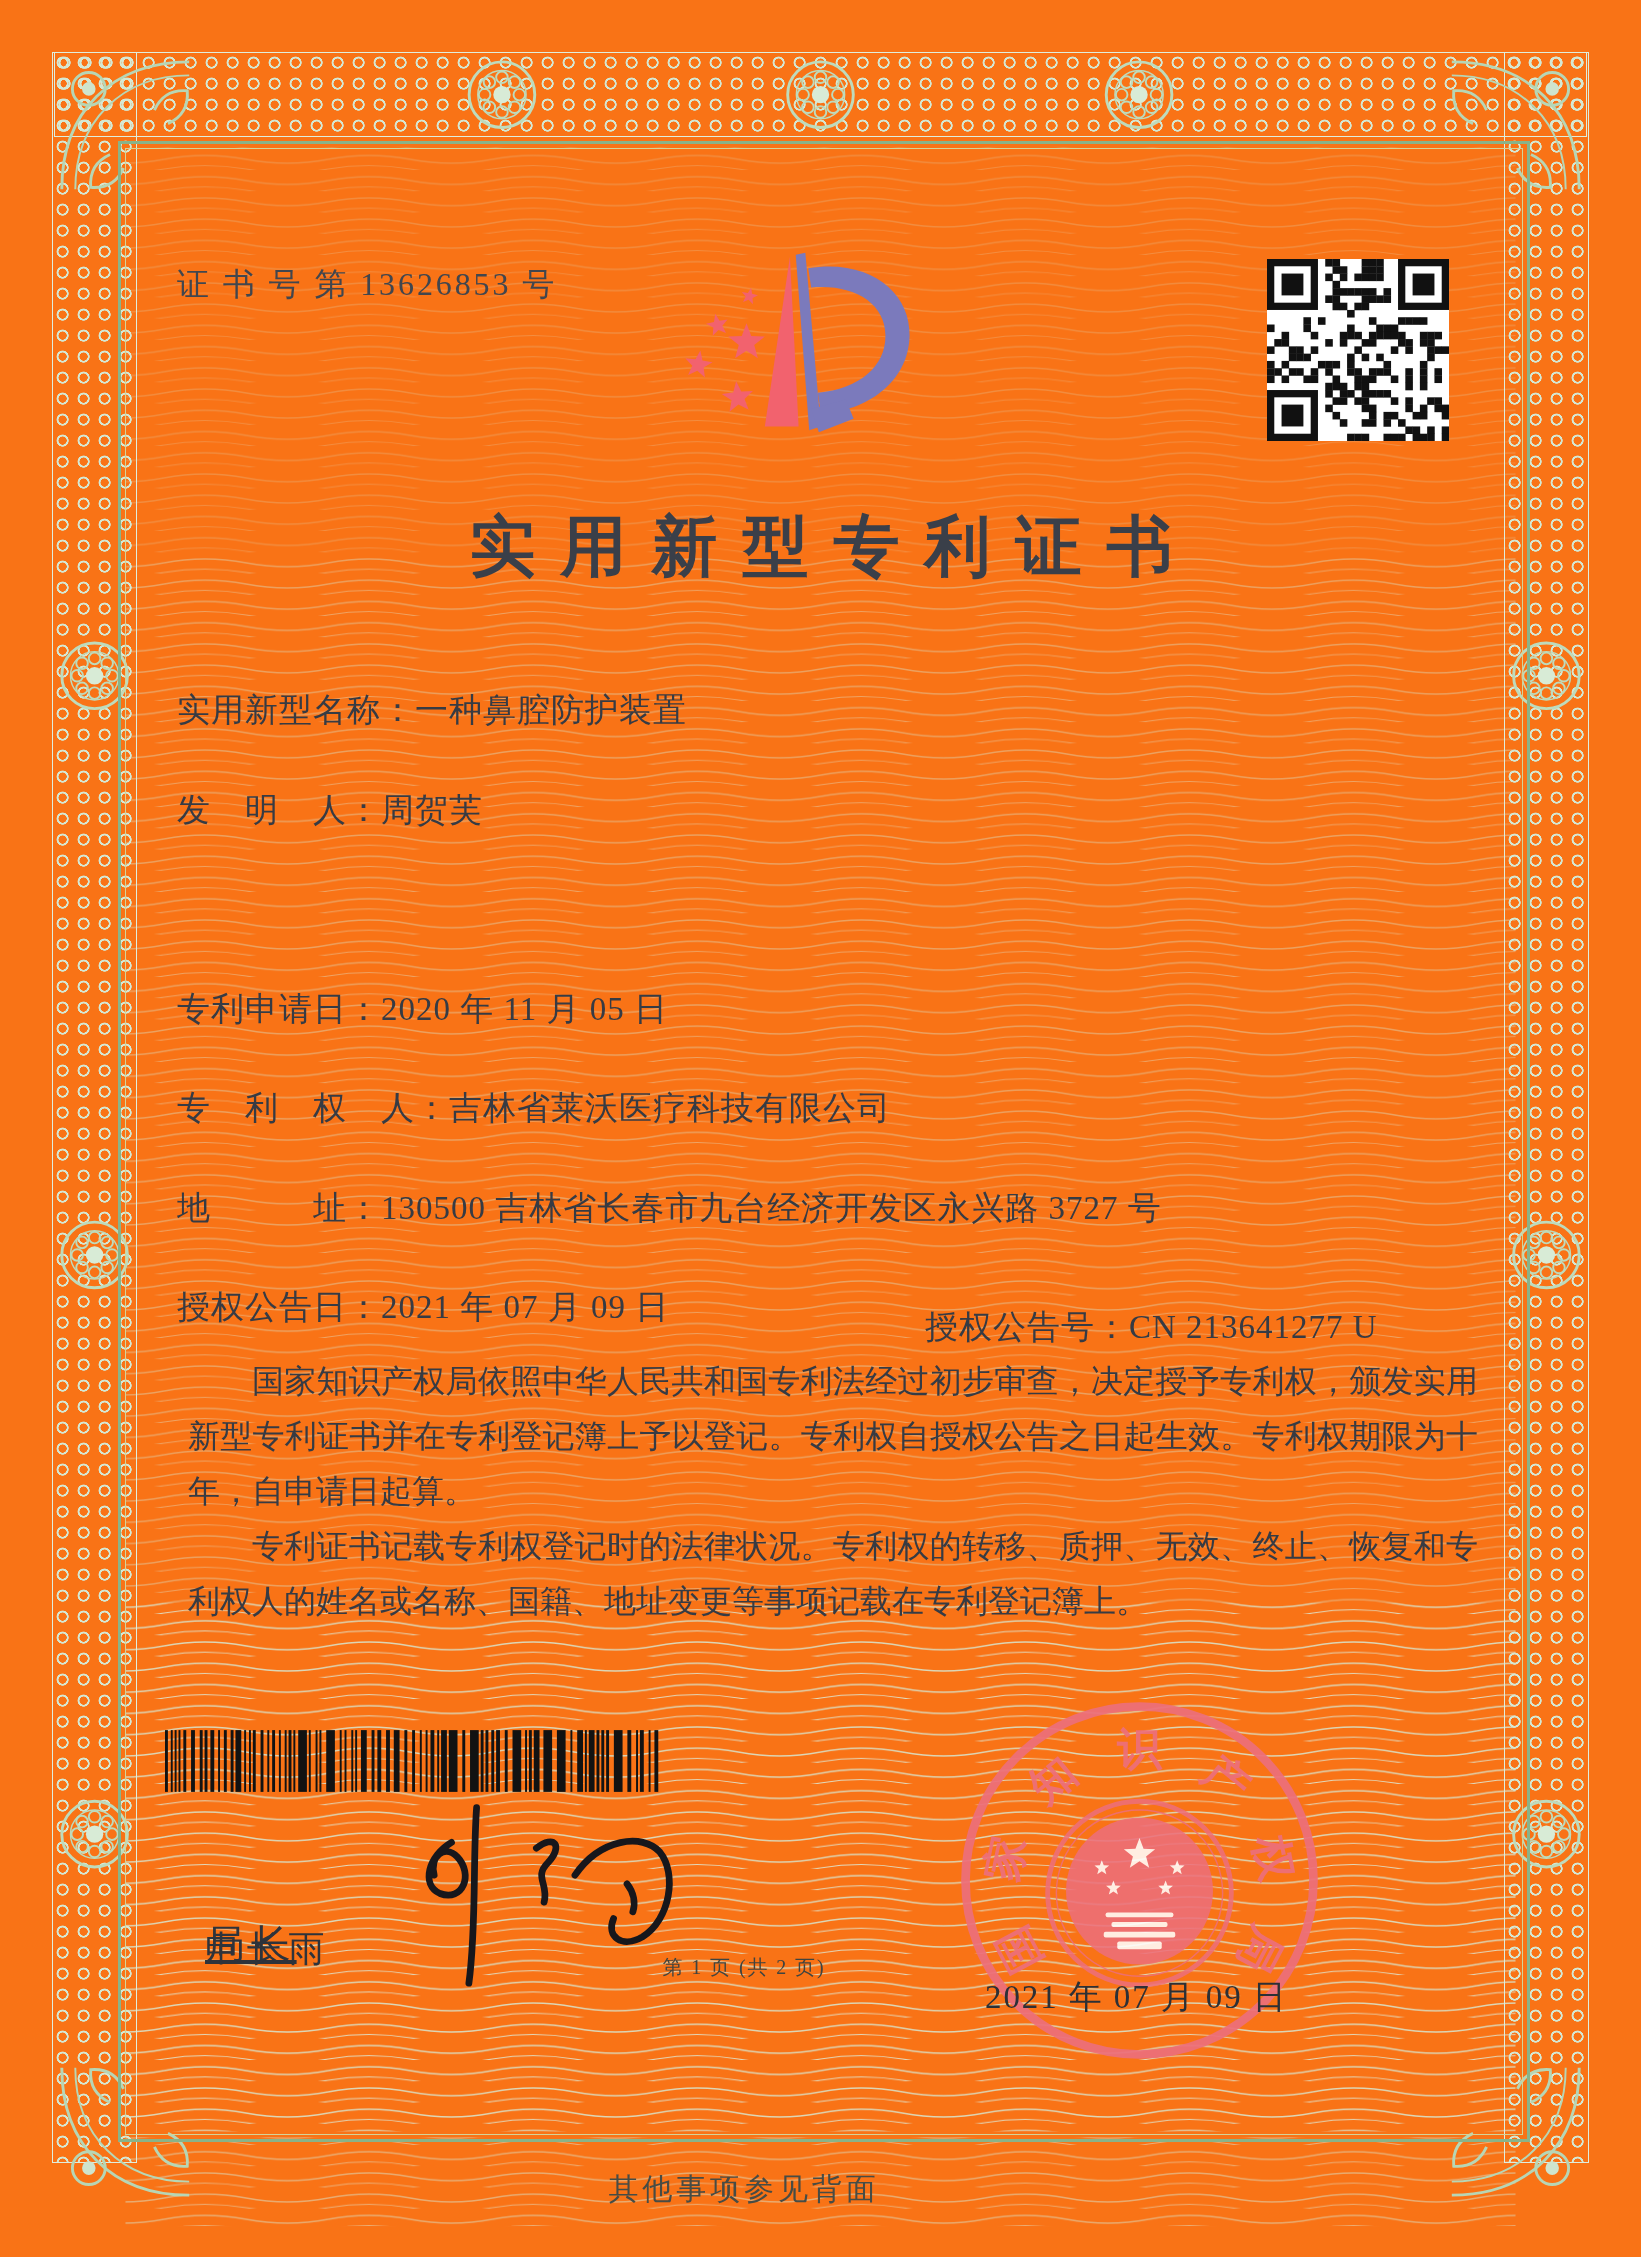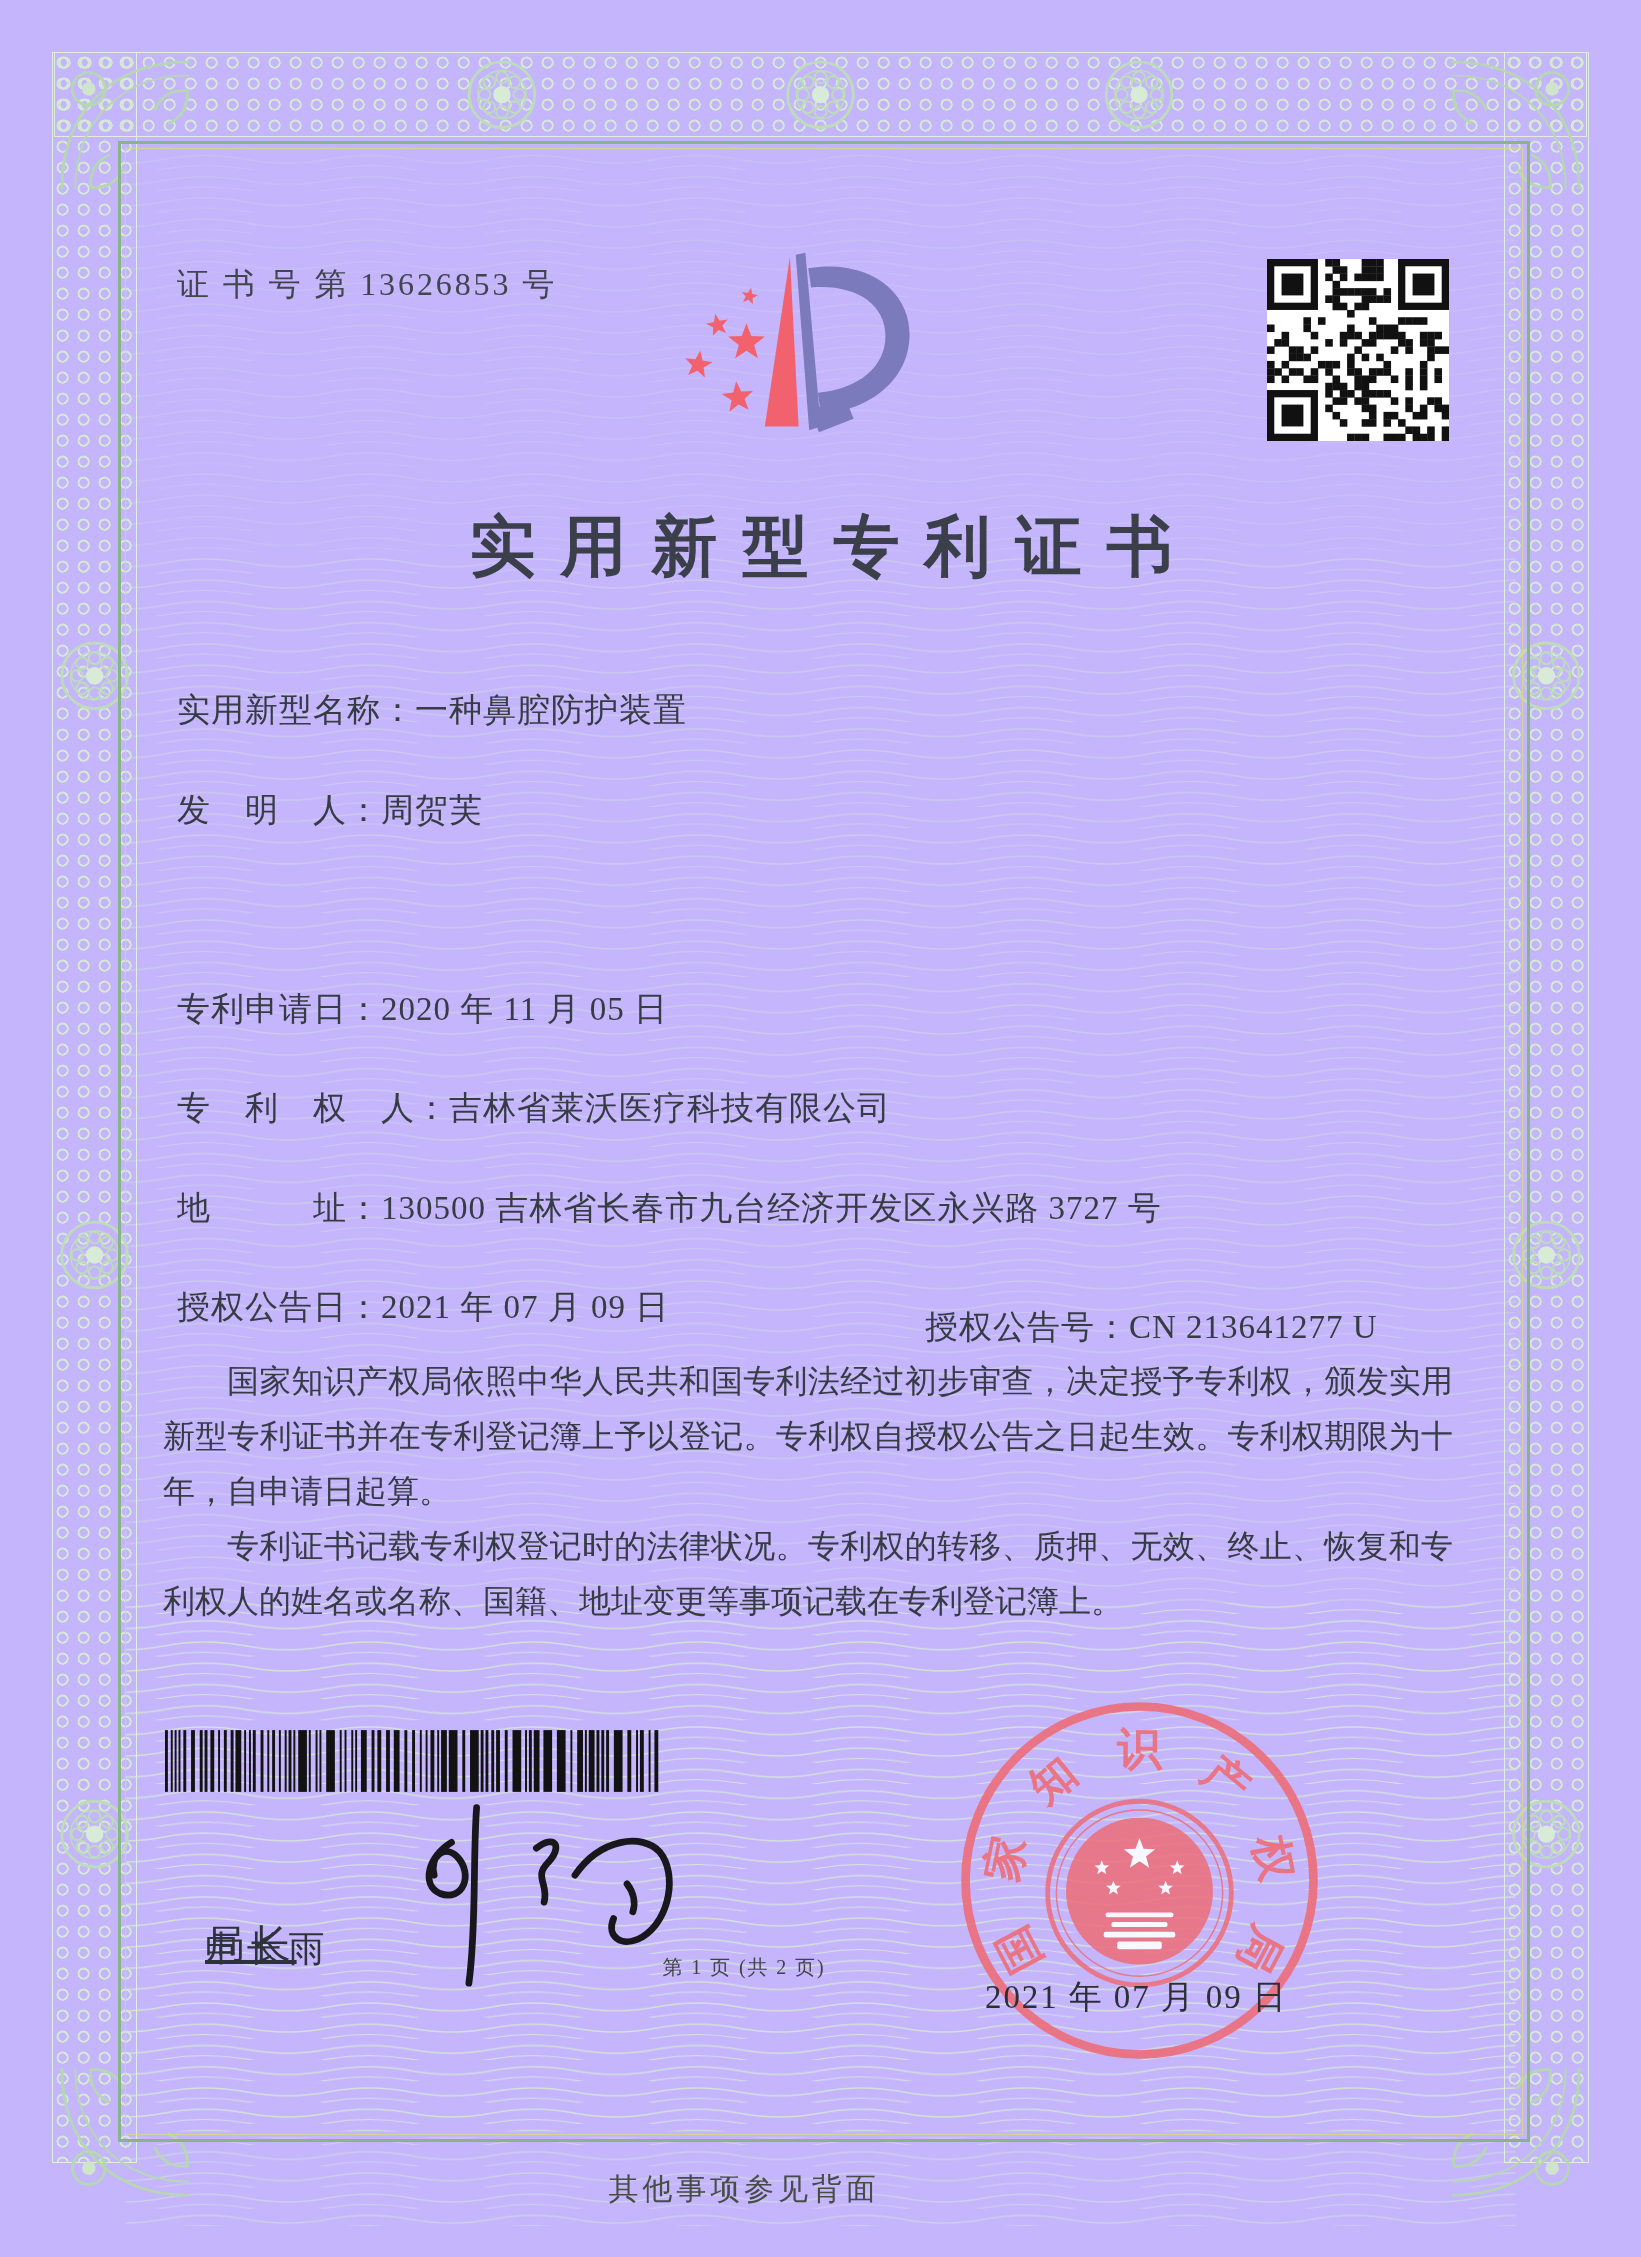--- a/index.html
+++ b/index.html
@@ -1,17 +1,17 @@
 <!DOCTYPE html>
 <html><head>
 <meta charset="utf-8">
 <style>
   html,body{margin:0;padding:0;background:#ffffff;}
   .page{
-    position:relative;width:1641px;height:2257px;background:#c4b5fd;overflow:hidden;
+    position:relative;width:1641px;height:2257px;background:#f97316;overflow:hidden;
     font-family:"Liberation Serif","DejaVu Serif",serif;color:#373c45;
   }
   svg{display:block}
   
   #waves{position:absolute;left:0;top:0;z-index:1;}
   
   .lace{
     position:absolute;z-index:2;
     background-image:radial-gradient(circle at 10.6px 10.6px, rgba(0,0,0,0) 3.9px, #d5e8d3 4.3px, #d5e8d3 5.8px, rgba(0,0,0,0) 6.3px);
     background-size:21px 21px;
@@ -31,21 +31,21 @@
   }
   .content{position:absolute;z-index:5;}
   #cert-number{left:177px;top:263px;font-size:32px;letter-spacing:2.9px;color:#41464e;}
   #title{
     left:118px;top:502px;width:1406px;text-align:center;
     font-size:66px;font-weight:700;letter-spacing:25px;text-indent:25px;color:#3a3f49;
   }
   .row{left:177px;font-size:33px;line-height:46px;color:#363b44;white-space:nowrap;}
   .row .lbl,.row .val{letter-spacing:1px;}
   #row-grant-no{left:925px;margin-top:20px;}
-  #body-text{left:163px;top:1354px;width:1290px;font-size:32px;line-height:55px;
+  #body-text{left:188px;top:1354px;width:1290px;font-size:32px;line-height:55px;
     text-align:justify;color:#363b44;}
   #body-text p{margin:0;text-indent:2em;}
   #officer-title{left:205px;top:1917px;font-size:40px;letter-spacing:5.8px;color:#2e333b;text-decoration:underline;}
   #officer-name{left:205px;top:1925px;font-size:36px;letter-spacing:5.8px;color:#2e333b;}
   #seal-date{left:985px;top:1975px;font-size:33px;letter-spacing:1.9px;color:#2c3036;z-index:7;}
   #page-number{left:406px;top:1954px;width:676px;text-align:center;font-size:20px;letter-spacing:1.9px;color:#3f4440;}
   #footer-note{left:406px;top:2169px;width:676px;text-align:center;font-size:30px;letter-spacing:3.9px;color:#474c45;}
   #signature-svg{left:384px;top:1792px;z-index:6;}
   #seal-svg{left:951px;top:1692px;z-index:6;opacity:.92;}
   #barcode-svg{left:165px;top:1730px;}

